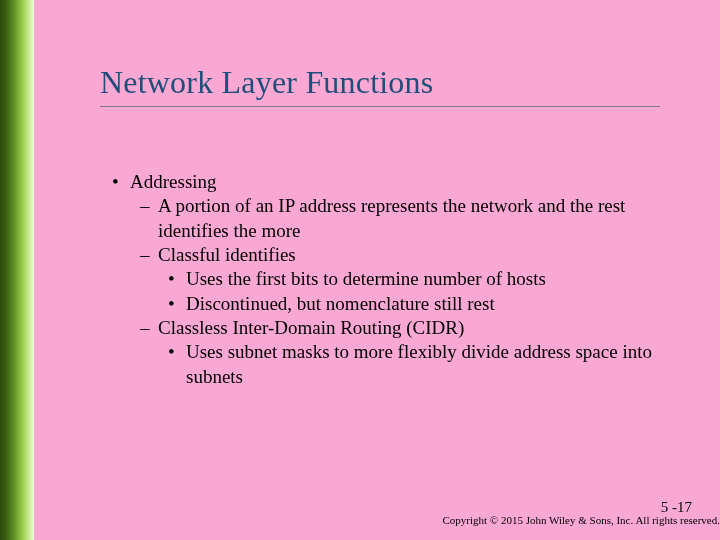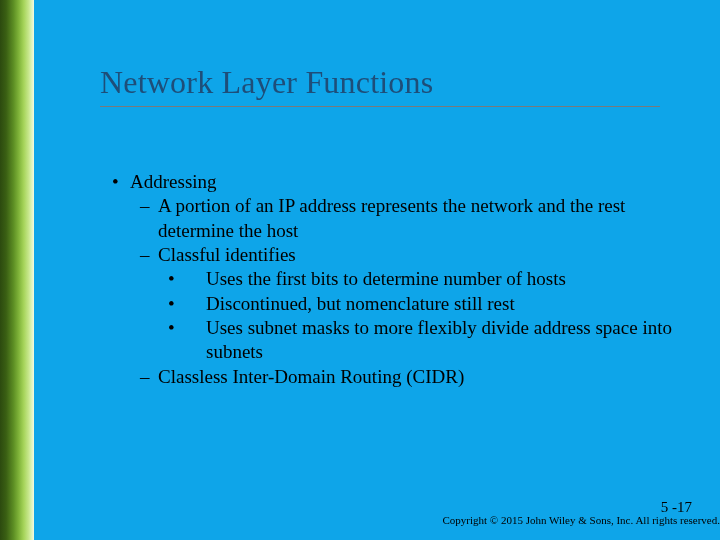--- a/index.html
+++ b/index.html
@@ -1,21 +1,21 @@
 <!DOCTYPE html>
 <html><head>
 <meta charset="utf-8">
 <style>
   * { margin: 0; padding: 0; box-sizing: border-box; }
   html, body { width: 720px; height: 540px; background: #ffffff; font-family: "Times New Roman", Times, serif; color: #000; }
   .slide {
     position: relative;
     width: 720px;
     height: 540px;
-    background: #0ea5e9;
+    background: #f9a8d4;
   }
   .sidebar {
     position: absolute;
     left: 0; top: 0;
     width: 34px; height: 540px;
     background: linear-gradient(90deg,
       #2c4a0f 0%, #3a5f13 18%, #5d8f24 40%,
       #7fb339 55%, #a6d45a 70%, #c9e88f 85%, #f1fbe2 100%);
   }
   .title {
@@ -37,21 +37,21 @@
     left: 112px; top: 170px;
     width: 560px;
     font-size: 19px;
     line-height: 1.28;
   }
   .li-disc::before { content: "•"; display: inline-block; width: 18px; margin-left: 0; }
   .li-dash::before { content: "–"; display: inline-block; width: 18px; }
   .li-dot::before  { content: "•"; display: inline-block; width: 18px; }
   .lvl0 { margin-left: 0; }
   .lvl1 { margin-left: 28px; }
-  .lvl2 { margin-left: 56px; gap: 20px; }
+  .lvl2 { margin-left: 56px; }
   .lvl3 { margin-left: 84px; }
   .row  { display: flex; }
   .row .txt { flex: 1; }
   .footer {
     position: absolute;
     left: 0; right: 0; bottom: 14px;
     text-align: right;
     font-size: 11px;
     color: #000;
   }
@@ -74,46 +74,46 @@
 
   <div class="body">
 
     <div class="row lvl0">
       <span class="li-disc"></span>
       <span class="txt">Addressing</span>
     </div>
 
     <div class="row lvl1">
       <span class="li-dash"></span>
-      <span class="txt">A portion of an IP address represents the network and the rest determine the host</span>
+      <span class="txt">A portion of an IP address represents the network and the rest identifies the more</span>
     </div>
 
     <div class="row lvl1">
       <span class="li-dash"></span>
       <span class="txt">Classful identifies</span>
     </div>
 
     <div class="row lvl2">
       <span class="li-dot"></span>
       <span class="txt">Uses the first bits to determine number of hosts</span>
     </div>
 
     <div class="row lvl2">
       <span class="li-dot"></span>
       <span class="txt">Discontinued, but nomenclature still rest</span>
     </div>
 
+    <div class="row lvl1">
+      <span class="li-dash"></span>
+      <span class="txt">Classless Inter-Domain Routing (CIDR)</span>
+    </div>
+
     <div class="row lvl2">
       <span class="li-dot"></span>
       <span class="txt">Uses subnet masks to more flexibly divide address space into subnets</span>
-    </div>
-
-    <div class="row lvl1">
-      <span class="li-dash"></span>
-      <span class="txt">Classless Inter-Domain Routing (CIDR)</span>
     </div>
 
 
 
   </div>
 
   <div class="footer">Copyright © 2015 John Wiley &amp; Sons, Inc. All rights reserved.</div>
   <div class="pagenum">5 -17</div>
 
 </div>

